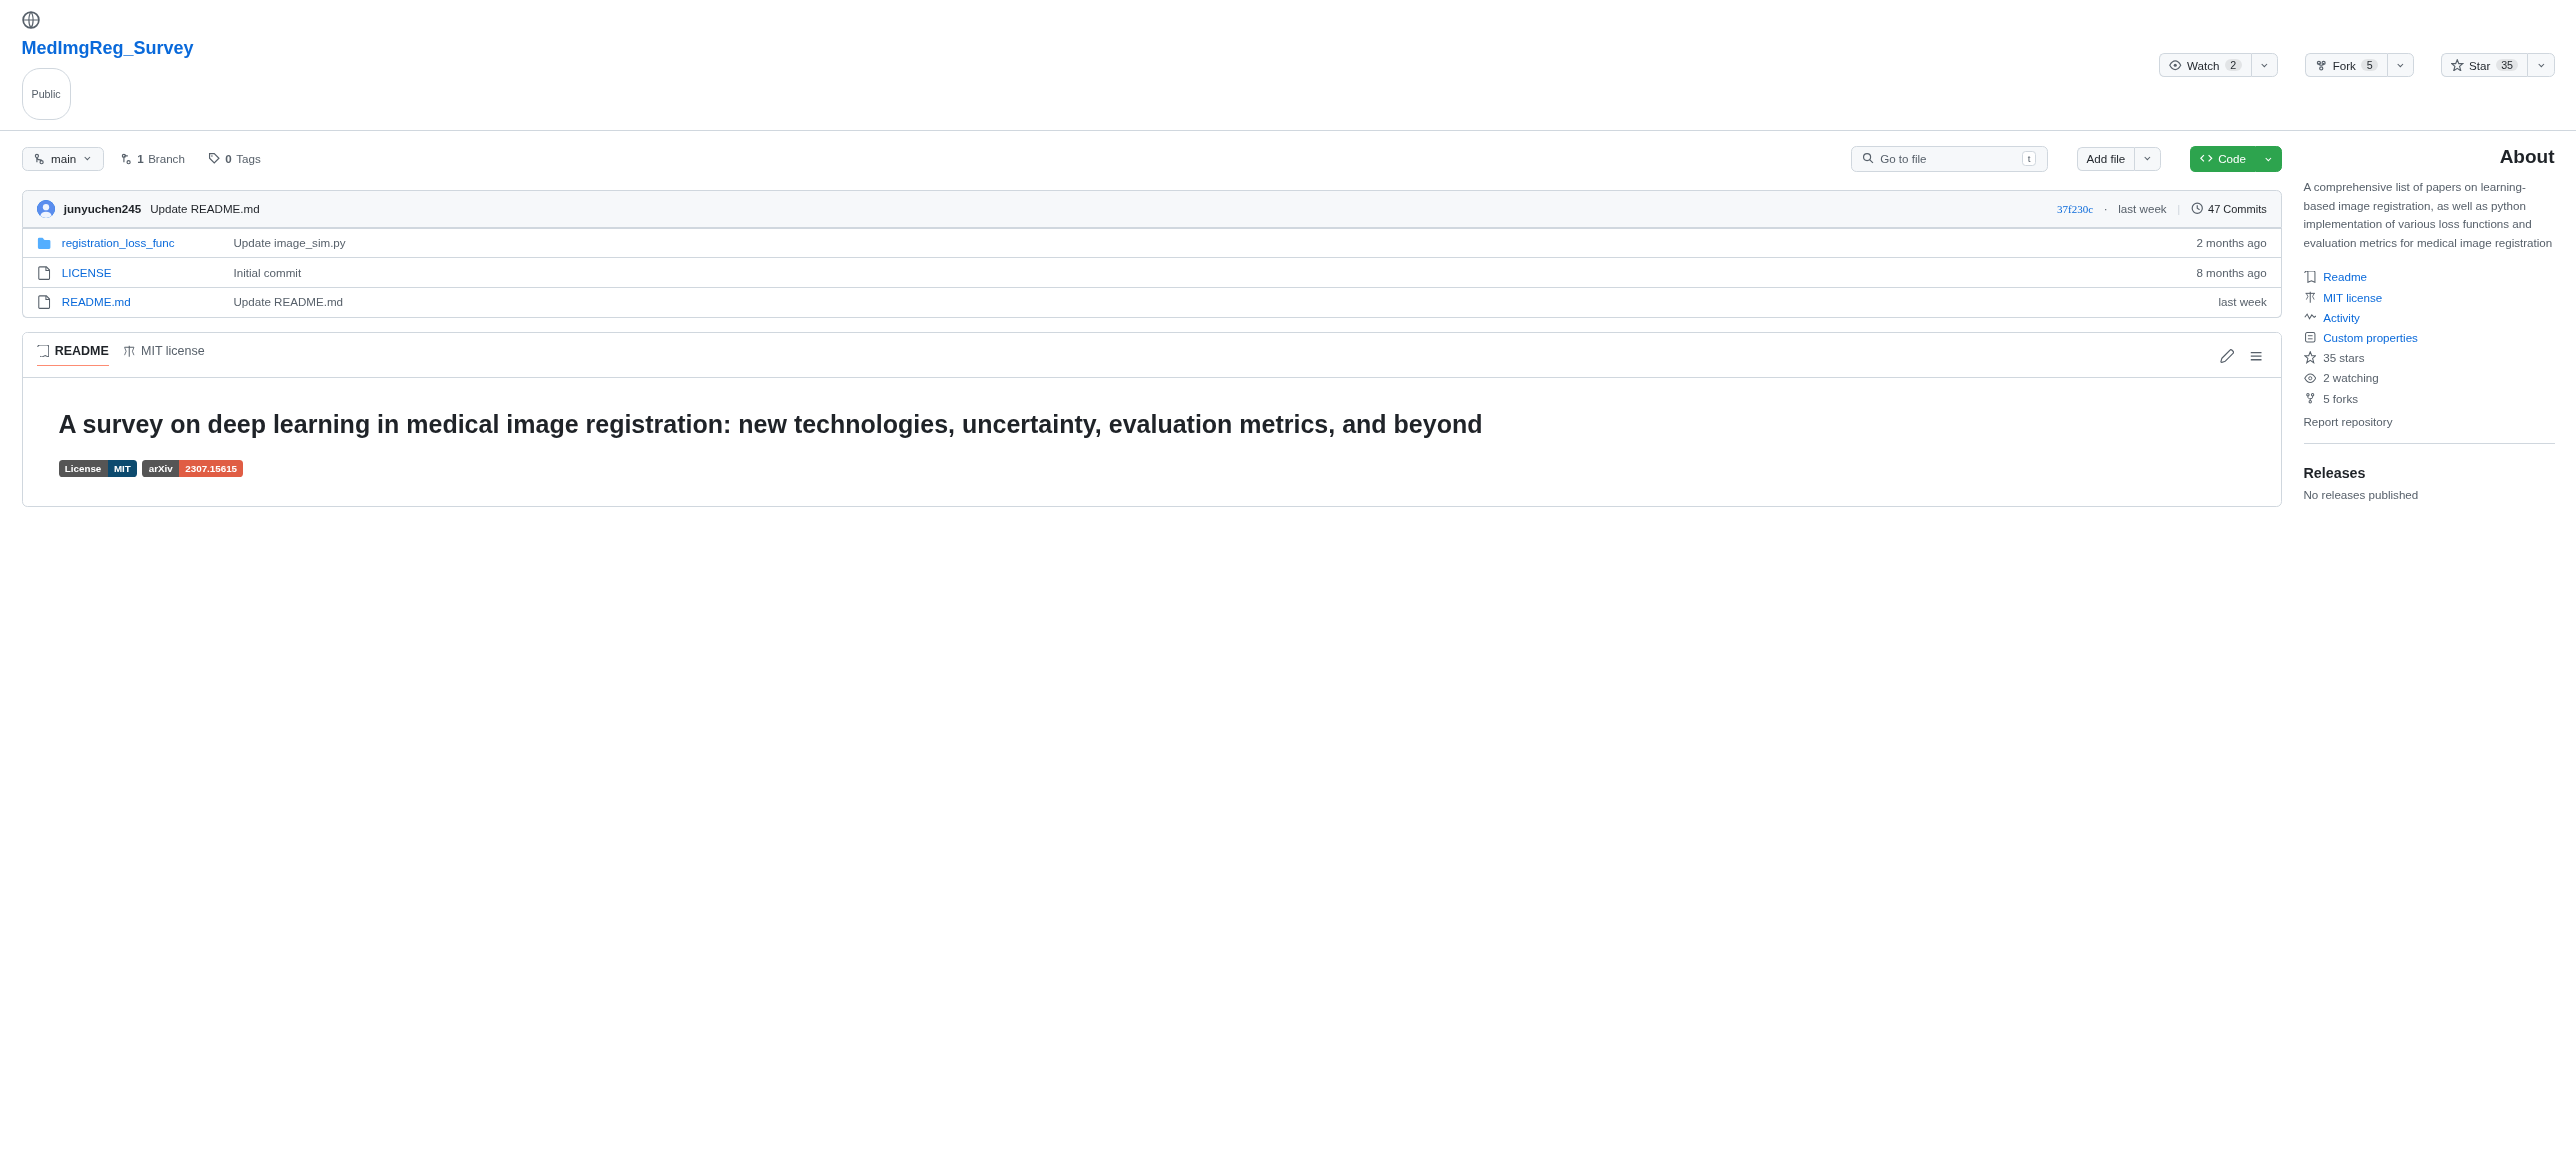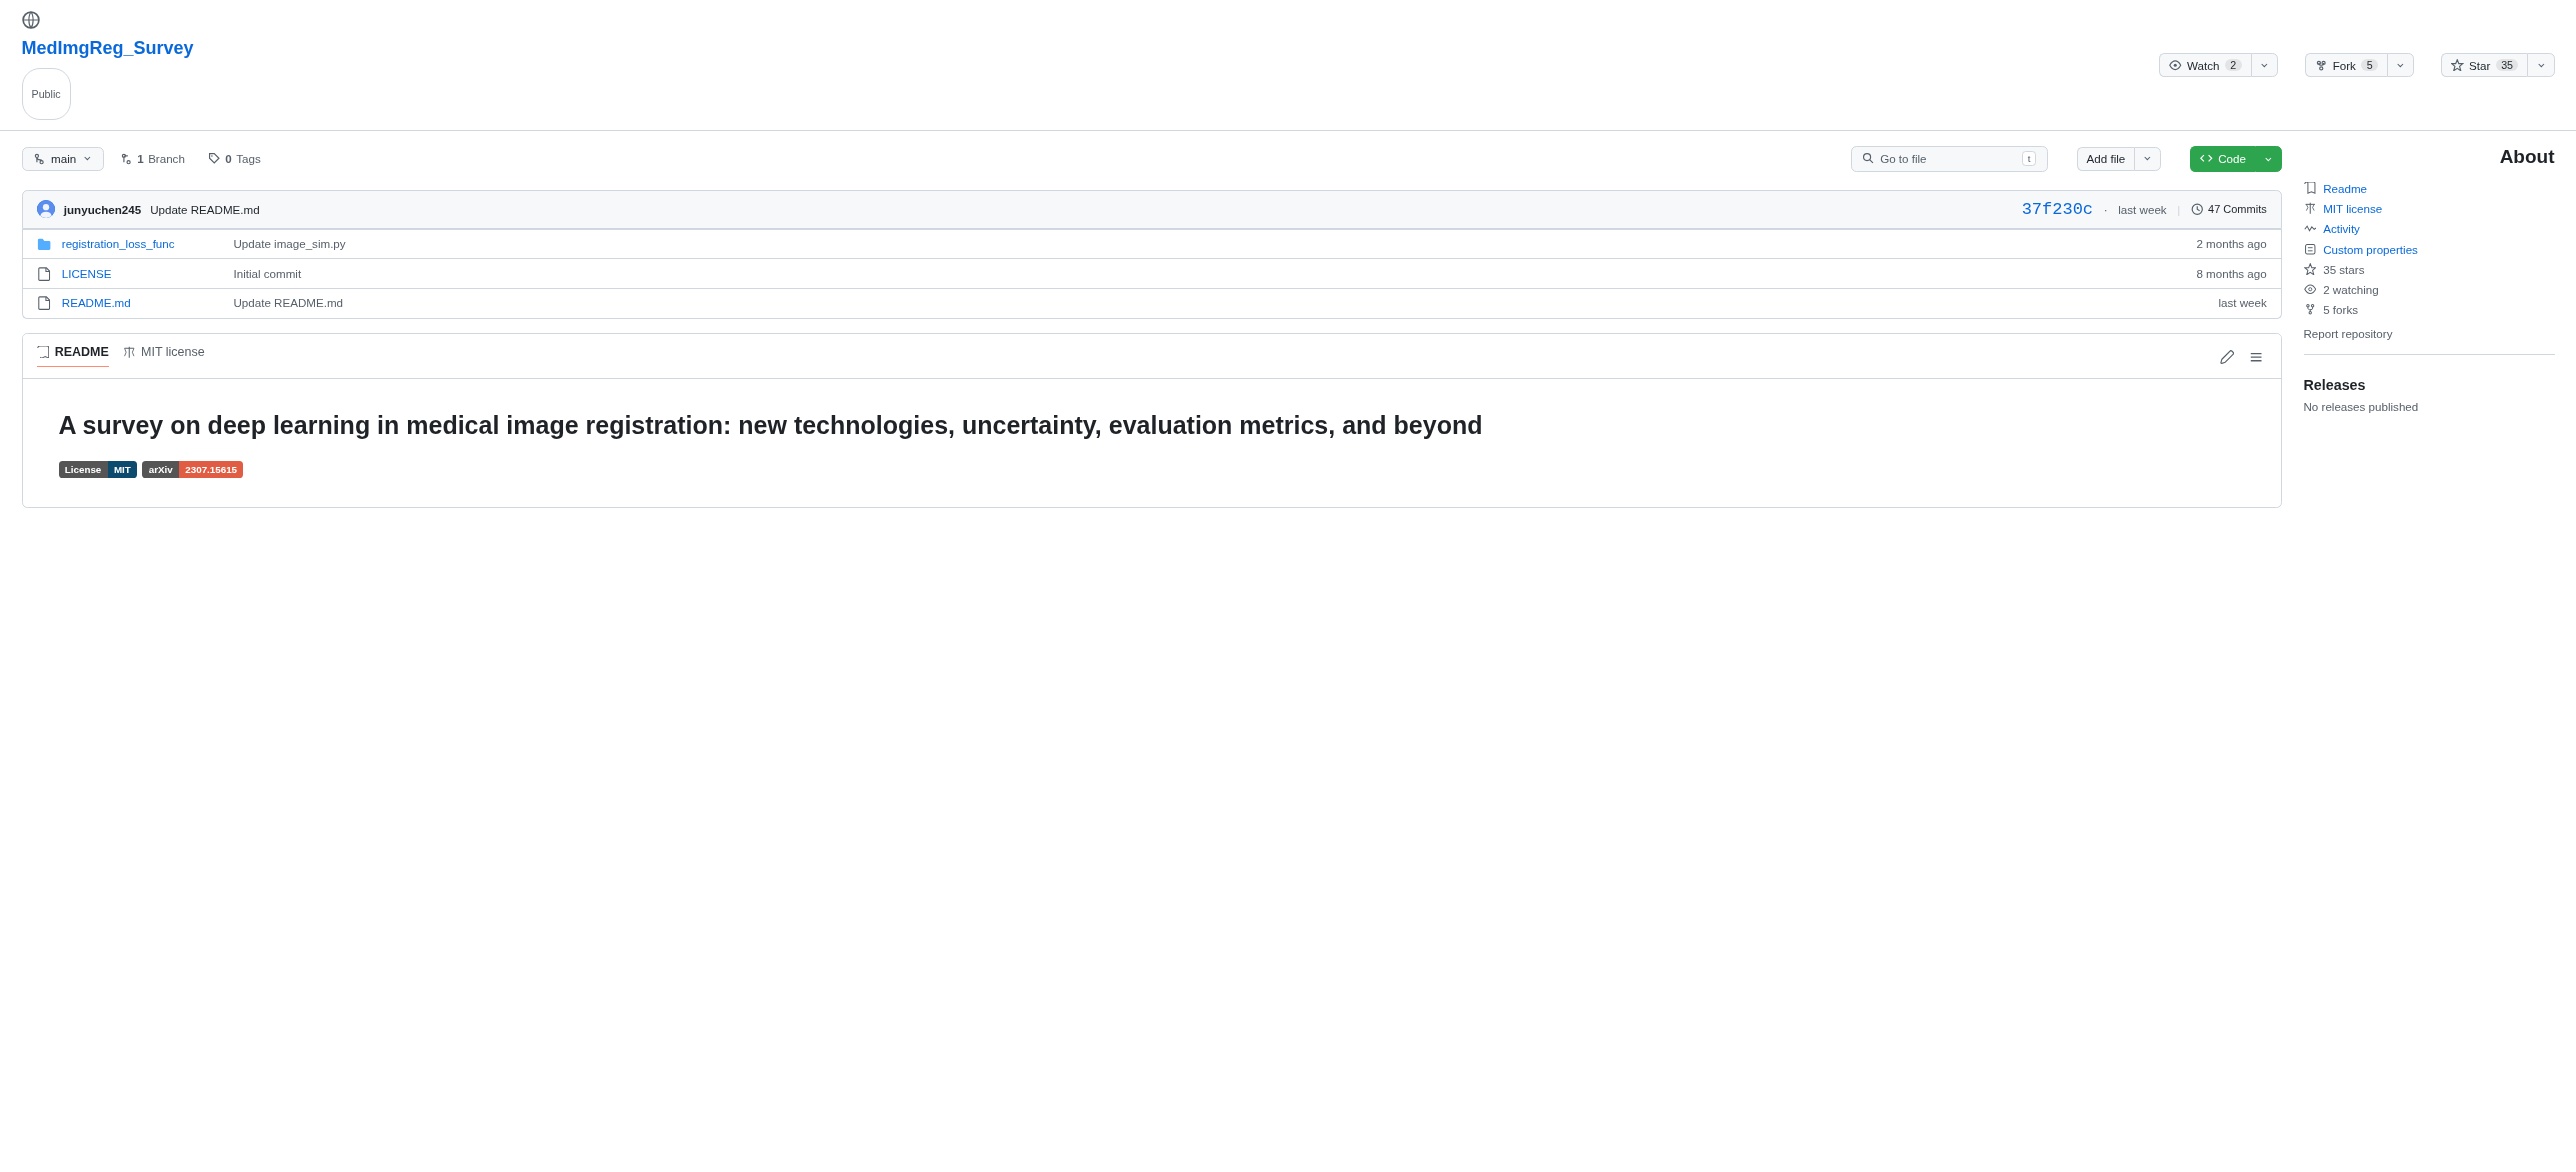--- a/index.html
+++ b/index.html
@@ -74,21 +74,21 @@
     .commit-bar {
       display: flex; align-items: center; padding: 9px 14.3px;
       background: #f6f8fa; border: 0.9px solid #d0d7de; border-radius: 5.4px 5.4px 0 0;
       gap: 9px;
       margin-top: 18px;
     }
     .avatar { width: 18px; height: 18px; border-radius: 50%; background: #0969da; display: flex; align-items: center; justify-content: center; overflow: hidden; }
     .commit-author { font-weight: 600; font-size: 11.6px; color: #1f2328; }
     .commit-msg { font-size: 11.6px; color: #1f2328; }
     .commit-meta { margin-left: auto; display: flex; align-items: center; gap: 10.7px; color: #57606a; font-size: 11.6px; }
-    .commit-hash { color: #0969da; font-family: Liberation Mono, monospace; font-size: 17px; }
+    .commit-hash { color: #0969da; font-family: Liberation Serif, serif; font-size: 11px; }
     .commits-link { display: flex; align-items: flex-end; gap: 4.5px; color: #1f2328; font-size: 11px; font-weight: 500; cursor: pointer; }
 
     
     .file-table { border: 0.9px solid #d0d7de; border-top: none; border-radius: 0 0 5.4px 5.4px; overflow: hidden; }
     .file-row { display: flex; padding: 7.2px 14.3px; border-top: 0.9px solid #d0d7de; gap: 10.7px; }
     .file-icon { width: 14.3px; height: 14.3px; flex-shrink: 0; color: #57606a; }
     .folder-icon { color: #54aeff; }
     .file-name { width: 161px; font-size: 11.6px; color: #0969da; cursor: pointer; flex-shrink: 0; }
     .file-commit { flex: 1; font-size: 11.6px; color: #57606a; }
     .file-time { font-size: 11.6px; color: #57606a; text-align: right; min-width: 107px; }
@@ -349,20 +349,21 @@
             <span class="badge-value-red">2307.15615</span>
           </span>
         </div>
       </div>
     </div>
 
   </div>
 
   <div class="sidebar">
     <h2 class="about-title">About</h2>
+    <p class="about-desc">A comprehensive list of papers on learning-based image registration, as well as python implementation of various loss functions and evaluation metrics for medical image registration</p>
     <ul class="sidebar-links">
       <li class="sidebar-link">
         <svg width="12.5" height="12.5" viewBox="0 0 16 16">
           <path d="M1 2.5A2.5 2.5 0 0 1 3.5 0h9A1.5 1.5 0 0 1 14 1.5v13l-4.5-2-4.5 2V1.5A1.5 1.5 0 0 0 3.5 0" fill="none" stroke="currentColor" stroke-width="1.3"></path>
         </svg>
         <a>Readme</a>
       </li>
       <li class="sidebar-link">
         <svg width="12.5" height="12.5" viewBox="0 0 16 16">
           <line x1="8" y1="1" x2="8" y2="15" stroke="currentColor" stroke-width="1.3"></line>

